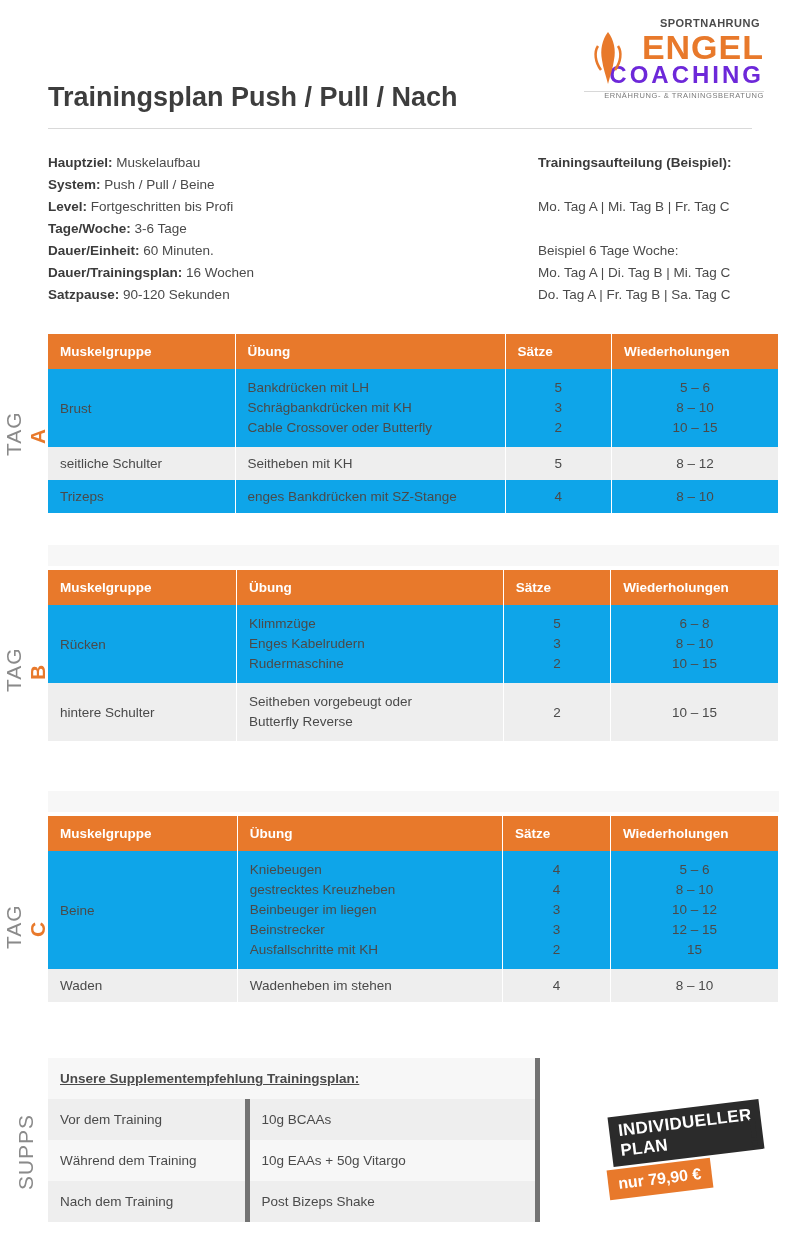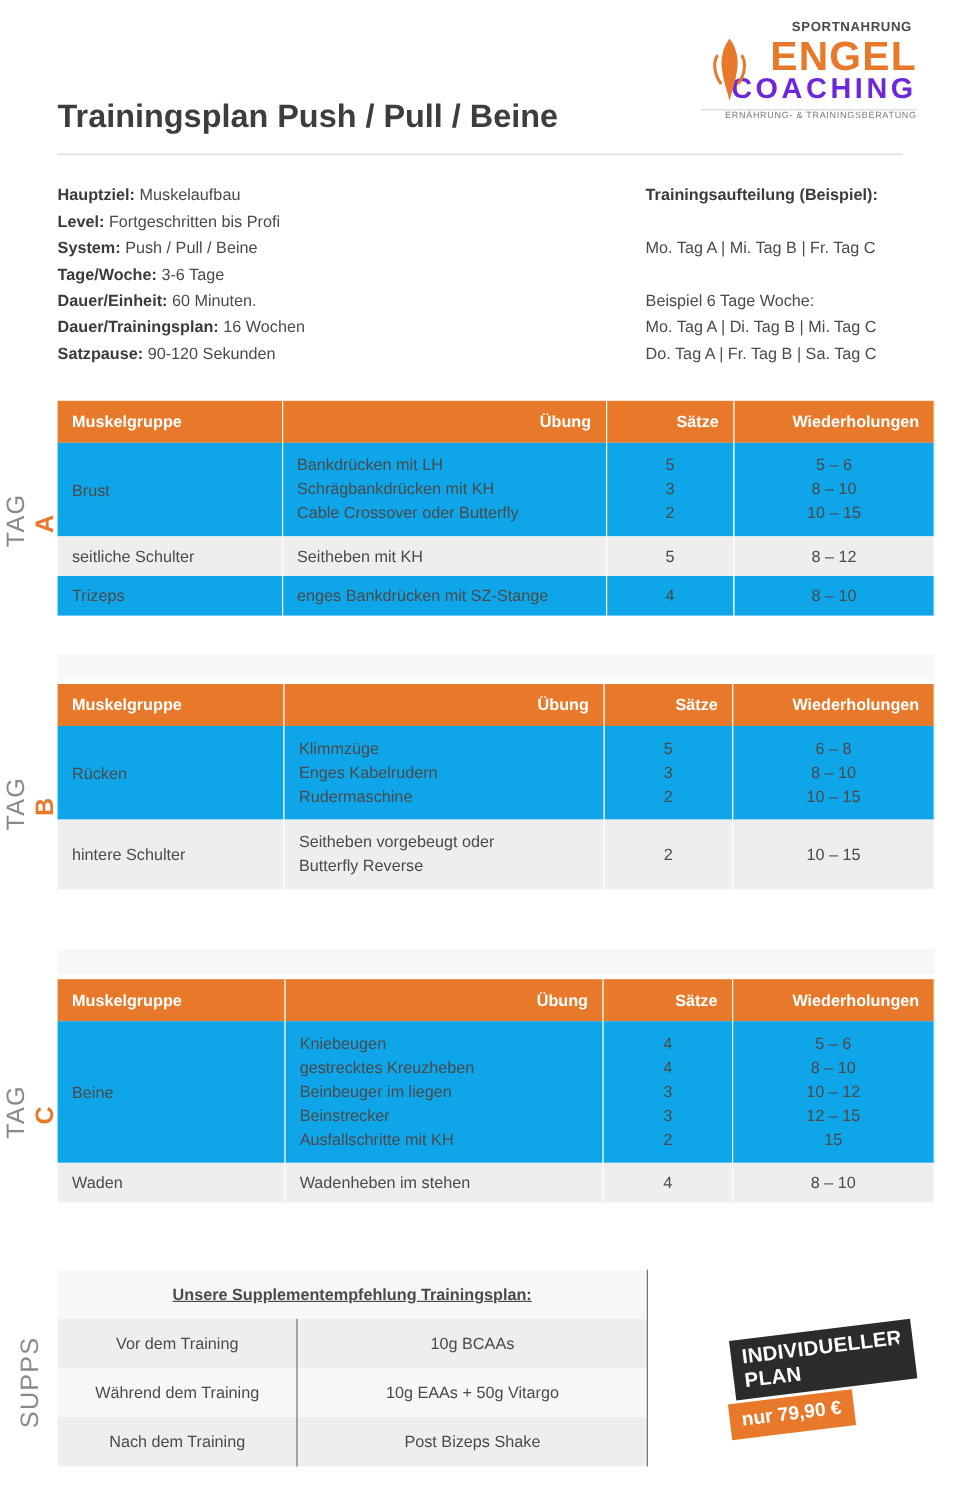--- a/index.html
+++ b/index.html
@@ -135,21 +135,21 @@
     width: 731px;
     border-collapse: collapse;
     font-size: 13.5px;
   }
   table.plan th {
     background: #E8792B;
     color: #ffffff;
     font-weight: bold;
     font-size: 13.5px;
     padding: 10px 12px;
-    text-align: right;
+    text-align: left;
     border-right: 1px solid #ffffff;
   }
   table.plan th.left { text-align: left; }
   table.plan td {
     padding: 9px 12px;
     vertical-align: middle;
     border-right: 1px solid #ffffff;
     color: #4a4a4a;
   }
   table.plan tr.alt td { background: #eeeeee; }
@@ -181,22 +181,21 @@
     position: absolute;
     left: 48px;
     top: 1058px;
     width: 492px;
     border-collapse: collapse;
     font-size: 13.5px;
   }
   table.supps td {
     padding: 13px 12px;
     color: #4a4a4a;
-    border-right: 1px solid #737373;
-    text-align: center;
+    border-right: 5px solid #737373;
   }
   table.supps tr.alt td { background: #eeeeee; }
   table.supps tr.plain td { background: #f7f7f7; }
   .supps-head td {
     background: #f7f7f7 !important;
     font-weight: bold;
     color: #3b3b3b;
     text-decoration: underline;
   }
   .scol1 { width: 188px; }
@@ -255,35 +254,35 @@
       <path d="M16 2 C10 10, 8 20, 10 30 C11 38, 14 46, 16 54 C18 46, 21 38, 22 30 C24 20, 22 10, 16 2 Z" fill="#E8792B"></path>
       <path d="M6 16 C2 22, 3 32, 9 40" stroke="#E8792B" stroke-width="2.5" fill="none"></path>
       <path d="M26 16 C30 22, 29 32, 23 40" stroke="#E8792B" stroke-width="2.5" fill="none"></path>
     </svg>
     <div class="logo-top">SPORTNAHRUNG</div>
     <div class="logo-main">ENGEL</div>
     <div class="logo-sub">COACHING</div>
     <div class="logo-tag">ERNÄHRUNG- &amp; TRAININGSBERATUNG</div>
   </div>
 
-  <div class="title">Trainingsplan Push / Pull / Beine</div>
+  <div class="title">Trainingsplan Push / Pull / Nach</div>
   <div class="title-rule"></div>
 
   <div class="info-left">
     <div>
       <b>Hauptziel:</b>
       <span>Muskelaufbau</span>
     </div>
     <div>
+      <b>System:</b>
+      <span>Push / Pull / Beine</span>
+    </div>
+    <div>
       <b>Level:</b>
       <span>Fortgeschritten bis Profi</span>
-    </div>
-    <div>
-      <b>System:</b>
-      <span>Push / Pull / Beine</span>
     </div>
     <div>
       <b>Tage/Woche:</b>
       <span>3-6 Tage</span>
     </div>
     <div>
       <b>Dauer/Einheit:</b>
       <span>60 Minuten.</span>
     </div>
     <div>

